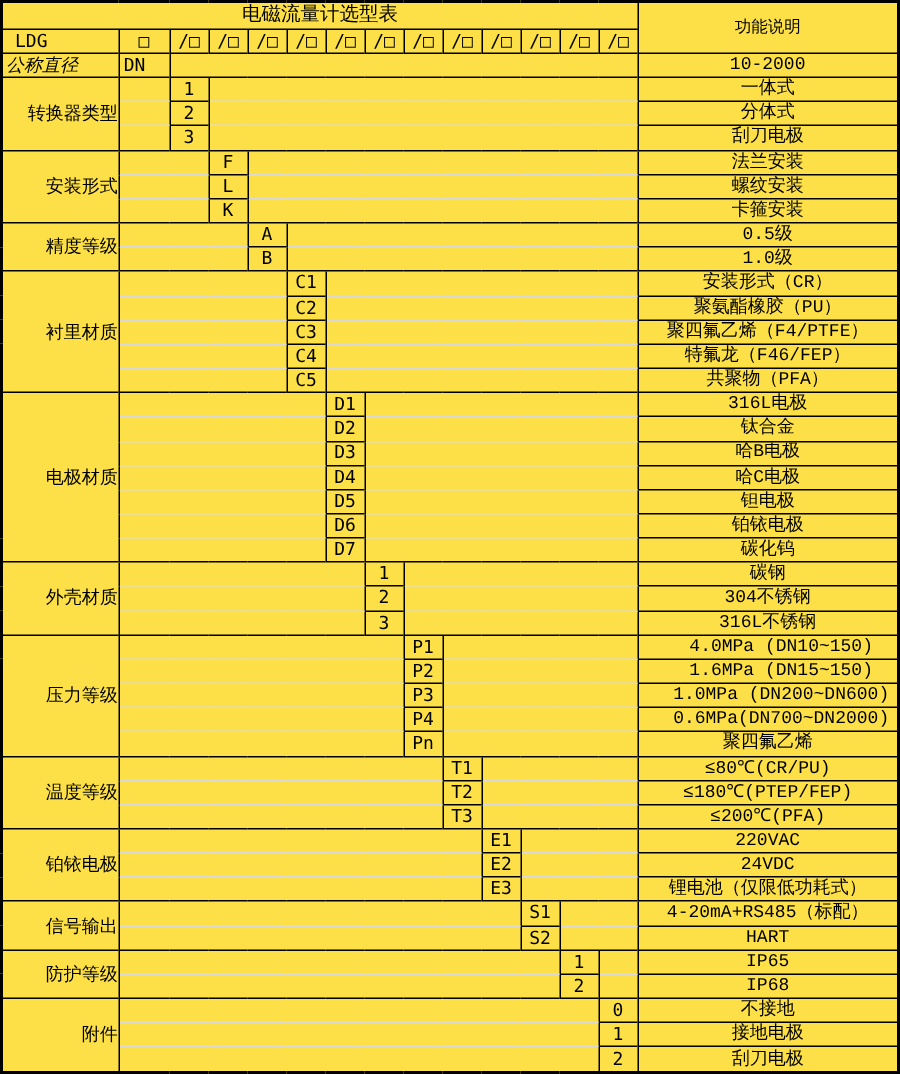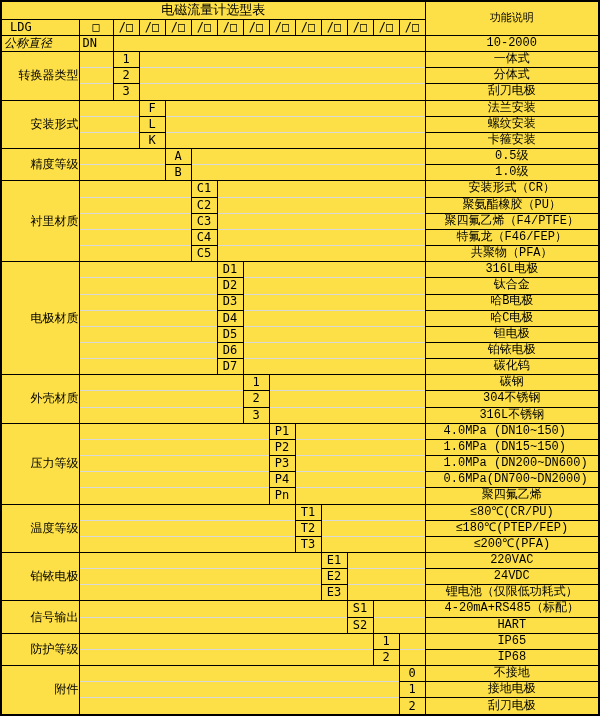--- a/index.html
+++ b/index.html
@@ -41,21 +41,21 @@
     text-align: center;
     font-size: 11px;
   }
   tr.model-row { height: 16px; }
   .model-prefix { text-align: left; padding-left: 8px; }
   .code { text-align: center; }
   .code.al { text-align: left; padding-left: 3px; }
   .cat { text-align: right; }
   .cat.al { text-align: left; padding-left: 2px; font-style: italic; }
   .desc { text-align: center; font-family: Liberation Mono, monospace; }
-  .desc.al { text-align: left; padding-left: 18px; }
+  .desc.al { text-align: center; padding-left: 18px; }
 </style>
 </head>
 <body>
 
 <table class="sel">
   <colgroup>
     <col style="width:78px">
     <col style="width:34px">
     <col style="width:26px">
       <col style="width:26px">

